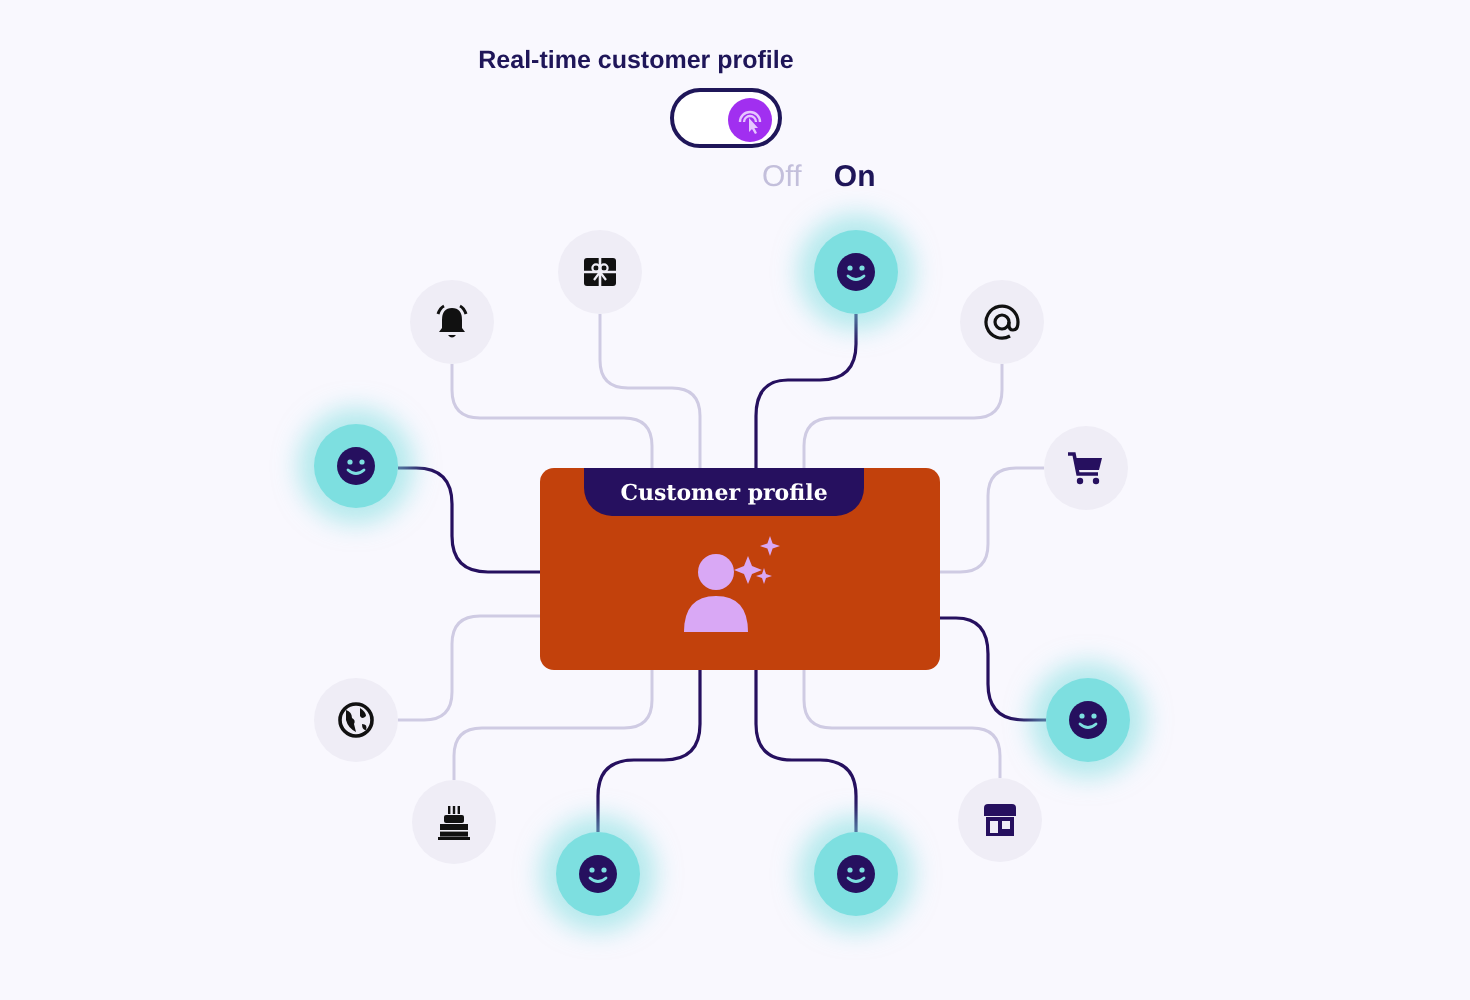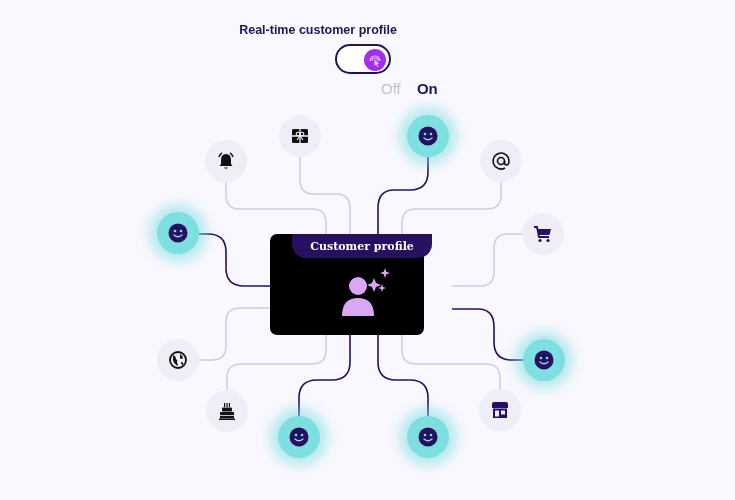--- a/index.html
+++ b/index.html
@@ -20,22 +20,22 @@
     .toggle-knob {
       position: absolute; right: 3px; top: 3px; width: 22px; height: 22px;
       border-radius: 50%; background: #a12ff0;
       display: flex; align-items: center; justify-content: center;
     }
     .toggle-labels { position: absolute; top: 80px; left: 339px; font-size: 15px; font-weight: bold; margin-left: 42px; }
     .lbl-off { color: #c3bfdb; margin-right: 12px; font-weight: normal; }
     .lbl-on { color: #1f1659; }
     svg.lines { position: absolute; left: 0; top: 0; }
     .card {
-      position: absolute; left: 270px; top: 234px; width: 154px; height: 101px;
-      background: #000000; border-radius: 7px;
+      position: absolute; left: 270px; top: 234px; width: 200px; height: 101px;
+      background: #c2410c; border-radius: 7px;
     }
     .card-tab {
       position: absolute; left: 22px; top: 0; width: 140px; height: 24px;
       background: #26105f; border-radius: 0 0 14px 14px;
       display: flex; align-items: center; justify-content: center;
       color: #fff; font-family: "DejaVu Serif", serif; font-weight: bold; font-size: 11px;
     }
     .card-art { position: absolute; left: 70px; top: 30px; }
     .node {
       position: absolute; width: 42px; height: 42px; border-radius: 50%;

